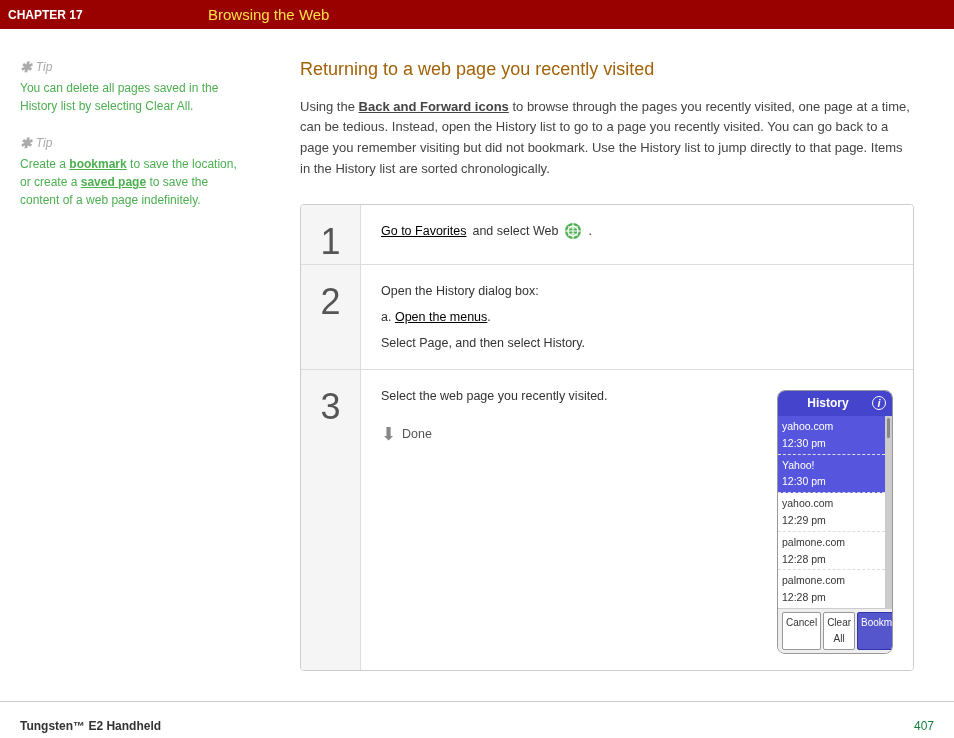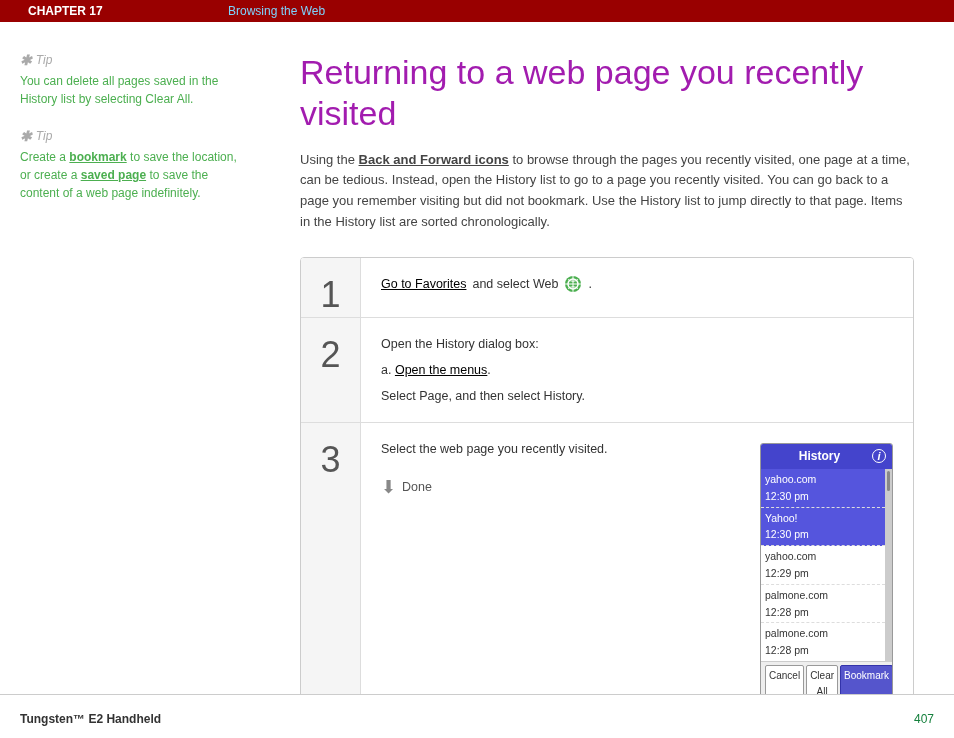--- a/index.html
+++ b/index.html
@@ -12,32 +12,32 @@
       font-size: 13px;
       color: #222;
     }
 
     
     .header-bar {
       background: #990000;
       color: #fff;
       display: flex;
       align-items: center;
-      height: 22px;
-      padding: 0 28px;
+      height: 29px;
+      padding: 0 8px;
     }
     .header-chapter {
       font-weight: bold;
       font-size: 12px;
       color: #fff;
       min-width: 200px;
     }
     .header-title {
-      font-size: 12px;
-      color: #7dd3fc;
+      font-size: 15px;
+      color: #fde047;
     }
 
     
     .main-content {
       display: flex;
       height: calc(738px - 30px - 36px);
       padding: 0;
     }
 
     
@@ -76,23 +76,23 @@
       text-decoration: underline;
     }
 
     
     .content-area {
       flex: 1;
       padding: 30px 40px 20px 30px;
       overflow-y: auto;
     }
     .page-heading {
-      font-size: 34px;
+      font-size: 18px;
       font-weight: normal;
-      color: #a21caf;
+      color: #a16207;
       margin-bottom: 16px;
       line-height: 1.2;
     }
     .intro-text {
       font-size: 13px;
       color: #444;
       line-height: 1.6;
       margin-bottom: 24px;
     }
     .intro-text strong {
@@ -164,23 +164,23 @@
       font-size: 12.5px;
       color: #555;
     }
     .down-arrow-icon {
       font-size: 18px;
       color: #888;
     }
 
     
     .history-dialog {
-      width: 133px;
+      width: 116px;
       border: 1px solid #999;
-      border-radius: 3px;
+      border-radius: 8px;
       overflow: hidden;
       font-size: 11px;
       background: #fff;
       margin-top: 4px;
     }
     .history-header {
       background: #4444cc;
       color: #fff;
       text-align: center;
       padding: 3px 6px;

